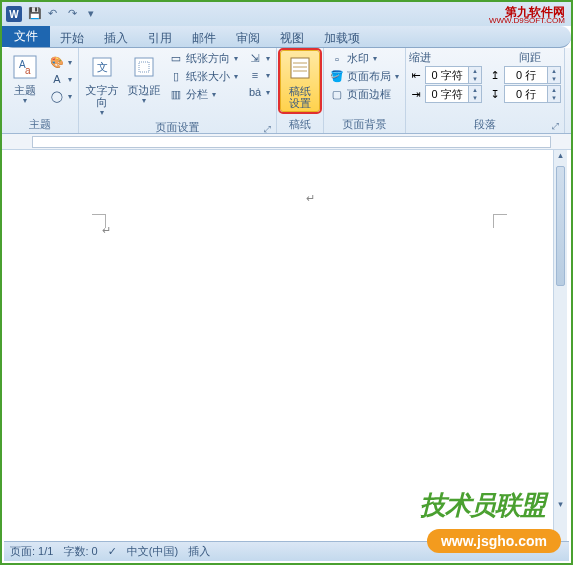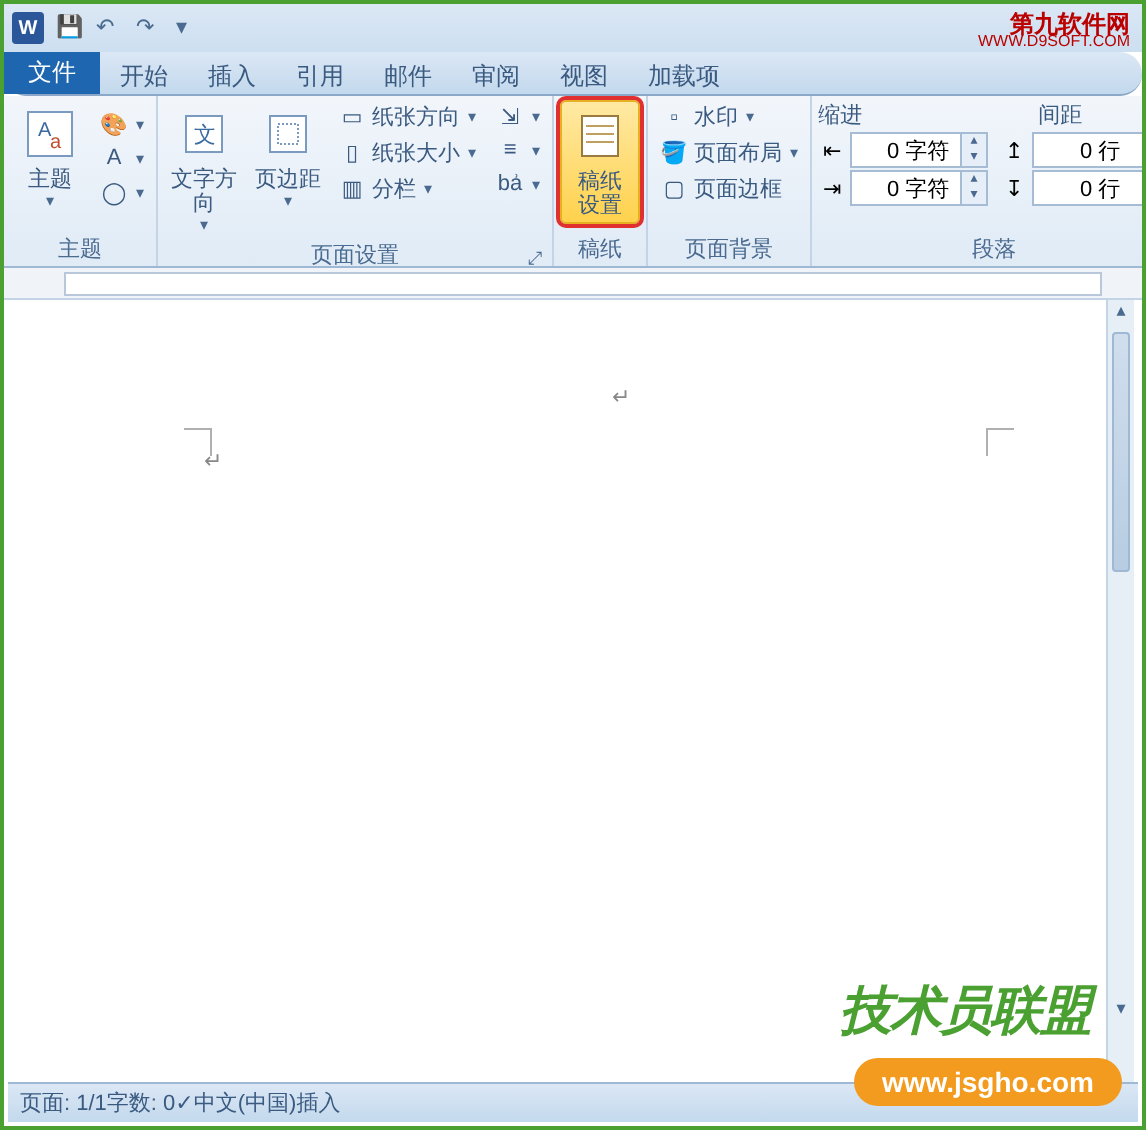--- a/index.html
+++ b/index.html
@@ -31,42 +31,42 @@
 .big-btn .lbl { font-size: 11px; color: #3a5a80; text-align: center; line-height: 12px; margin-top: 2px; }
 .big-btn .arrow { font-size: 8px; color: #4a6a90; }
 
 .small-rows { display: flex; flex-direction: column; gap: 1px; }
 .small-btn { display: flex; align-items: center; gap: 3px; padding: 1px 3px; font-size: 11px; color: #3a5a80; cursor: pointer; border-radius: 2px; white-space: nowrap; }
 .sm-icon { width: 14px; height: 14px; display: inline-flex; align-items: center; justify-content: center; font-size: 11px; }
 .sm-arrow { font-size: 8px; color: #4a6a90; margin-left: 1px; }
 
 .spinner-row { display: flex; align-items: center; gap: 2px; margin: 1px 0; }
 .spinner { display: flex; align-items: center; border: 1px solid #a6bcd4; background: #fff; height: 18px; }
-.spinner input { border: none; width: 42px; font-size: 11px; text-align: center; outline: none; margin-left: 12px; }
+.spinner input { border: none; width: 42px; font-size: 11px; text-align: center; outline: none; }
 .spinner-btns { display: flex; flex-direction: column; border-left: 1px solid #a6bcd4; }
 .spinner-btns span { width: 12px; height: 8px; font-size: 7px; line-height: 8px; text-align: center; color: #4a6a90; cursor: pointer; background: #e6eef8; }
 
 .ruler-h { height: 16px; background: #f0f4f9; border-bottom: 1px solid #c3d4e6; position: relative; }
 .ruler-track { position: absolute; left: 30px; right: 20px; top: 2px; height: 12px; background: #fff; border: 1px solid #b8c8da; }
 
 .doc-area { position: absolute; top: 148px; left: 4px; right: 18px; bottom: 22px; background: #fff; overflow: hidden; }
 .page { position: absolute; left: 10px; right: 10px; top: 6px; height: 600px; background: #fff; }
 .crop { position: absolute; width: 14px; height: 14px; border-color: #b0b0b0; }
 .crop.tl { left: 76px; top: 58px; border-left: 1px solid #b0b0b0; border-bottom: 1px solid #b0b0b0; transform: rotate(180deg); }
 .crop.tr { right: 36px; top: 58px; border-right: 1px solid #b0b0b0; border-bottom: 1px solid #b0b0b0; transform: rotate(180deg); }
 .para-mark { position: absolute; left: 290px; top: 36px; color: #888; font-size: 11px; }
 .cursor-mark { position: absolute; left: 86px; top: 68px; color: #888; font-size: 11px; }
 
 .vscroll { position: absolute; right: 4px; top: 148px; bottom: 22px; width: 14px; background: #e6eef6; border-left: 1px solid #c3d4e6; }
 .vscroll .thumb { position: absolute; left: 2px; right: 2px; top: 16px; height: 120px; background: linear-gradient(#d0deed,#b8cde2); border: 1px solid #9fb8d4; border-radius: 2px; }
 .vscroll .arr { position: absolute; left: 0; right: 0; height: 14px; text-align: center; font-size: 9px; color: #4a6a90; cursor: pointer; }
 .vscroll .arr.up { top: 0; }
 .vscroll .arr.dn { bottom: 28px; }
 
-.statusbar { position: absolute; left: 2px; right: 2px; bottom: 2px; height: 20px; background: linear-gradient(#dbe7f5,#c3d9ed); border-top: 1px solid #9fb8d4; display: flex; align-items: center; font-size: 11px; color: #3a5a80; padding: 0 6px; }
+.statusbar { position: absolute; left: 2px; right: 2px; bottom: 2px; height: 20px; background: linear-gradient(#dbe7f5,#c3d9ed); border-top: 1px solid #9fb8d4; display: flex; align-items: center; font-size: 11px; color: #3a5a80; gap: 10px; padding: 0 6px; }
 .status-item { display: flex; align-items: center; gap: 3px; }
 
 .overlay-logo { position: absolute; right: 26px; bottom: 40px; font-size: 26px; font-weight: 900; color: #4aa030; font-style: italic; text-shadow: 1px 1px 0 #fff; letter-spacing: -1px; pointer-events: none; }
 .overlay-url { position: absolute; right: 10px; bottom: 10px; background: #f39b1e; color: #fff; font-size: 14px; padding: 4px 14px; border-radius: 12px; font-weight: bold; pointer-events: none; }
 
 svg { display: block; }
 </style>
 </head>
 <body>
 

